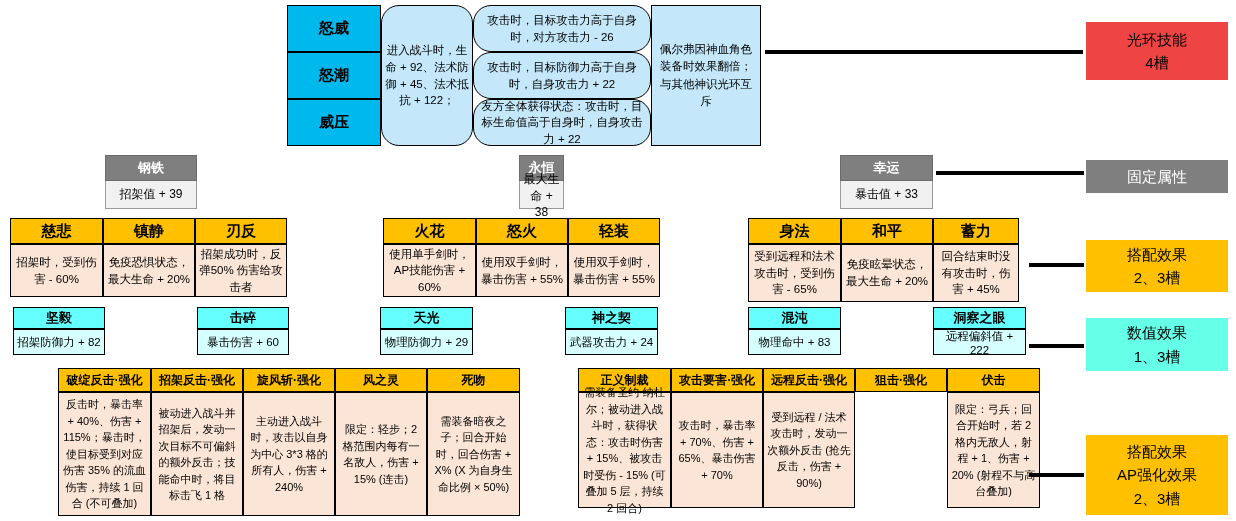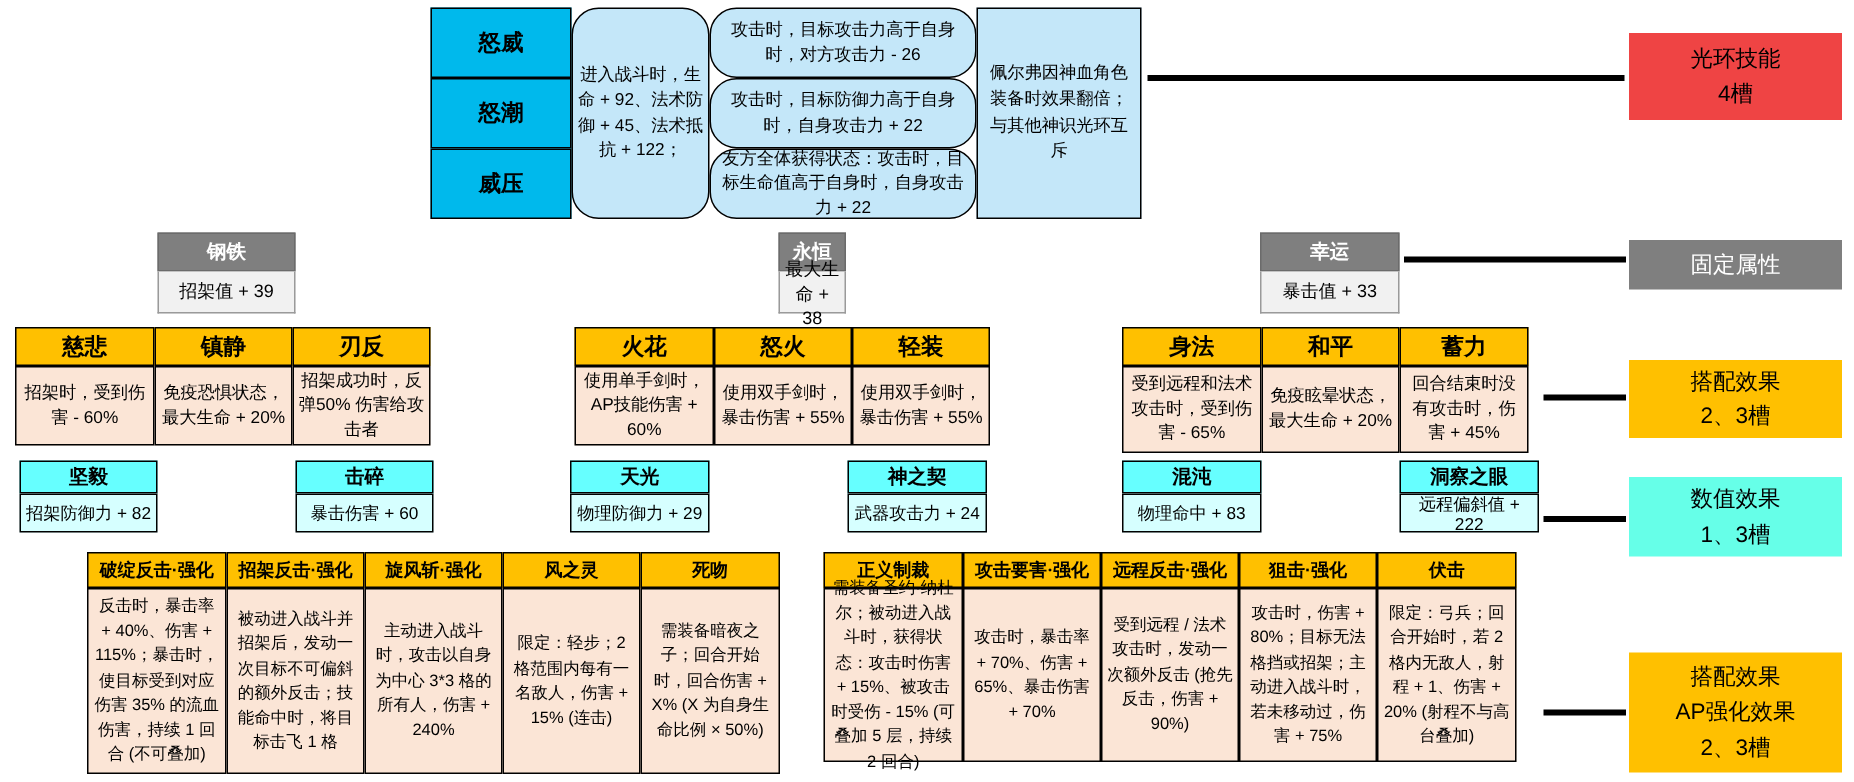--- a/index.html
+++ b/index.html
@@ -157,36 +157,35 @@
     <div class="col" style="width:92px;">
       <div class="cell ap-head" style="height:24px;">风之灵</div>
       <div class="cell ap-body" style="height:124px;">限定：轻步；2 格范围内每有一名敌人，伤害 + 15% (连击)</div>
     </div>
     <div class="col" style="width:93px;">
       <div class="cell ap-head" style="height:24px;">死吻</div>
       <div class="cell ap-body" style="height:124px;">需装备暗夜之子；回合开始时，回合伤害 + X% (X 为自身生命比例 × 50%)</div>
     </div>
   </div>
 
-  <div class="abs row" style="left:549px;top:368px;">
+  <div class="abs row" style="left:578px;top:368px;">
     <div class="col" style="width:93px;">
       <div class="cell ap-head" style="height:24px;">正义制裁</div>
       <div class="cell ap-body" style="height:116px;">需装备圣约·纳杜尔；被动进入战斗时，获得状态：攻击时伤害 + 15%、被攻击时受伤 - 15% (可叠加 5 层，持续 2 回合)</div>
     </div>
     <div class="col" style="width:92px;">
       <div class="cell ap-head" style="height:24px;font-family:Liberation Serif, serif;">攻击要害·强化</div>
       <div class="cell ap-body" style="height:116px;">攻击时，暴击率 + 70%、伤害 + 65%、暴击伤害 + 70%</div>
     </div>
     <div class="col" style="width:92px;">
       <div class="cell ap-head" style="height:24px;">远程反击·强化</div>
       <div class="cell ap-body" style="height:116px;">受到远程 / 法术攻击时，发动一次额外反击 (抢先反击，伤害 + 90%)</div>
     </div>
     <div class="col" style="width:92px;">
       <div class="cell ap-head" style="height:24px;">狙击·强化</div>
-      <div class="cell ap-body" style="height:116px;">攻击时，伤害 + 80%；目标无法格挡或招架；主动进入战斗时，若未移动过，伤害 + 75%</div>
     </div>
     <div class="col" style="width:93px;">
       <div class="cell ap-head" style="height:24px;">伏击</div>
       <div class="cell ap-body" style="height:116px;">限定：弓兵；回合开始时，若 2 格内无敌人，射程 + 1、伤害 + 20% (射程不与高台叠加)</div>
     </div>
   </div>
 
   <div class="connector" style="left:765px;top:50px;width:318px;"></div>
   <div class="connector" style="left:936px;top:171px;width:148px;"></div>
   <div class="connector" style="left:1029px;top:263px;width:55px;"></div>

